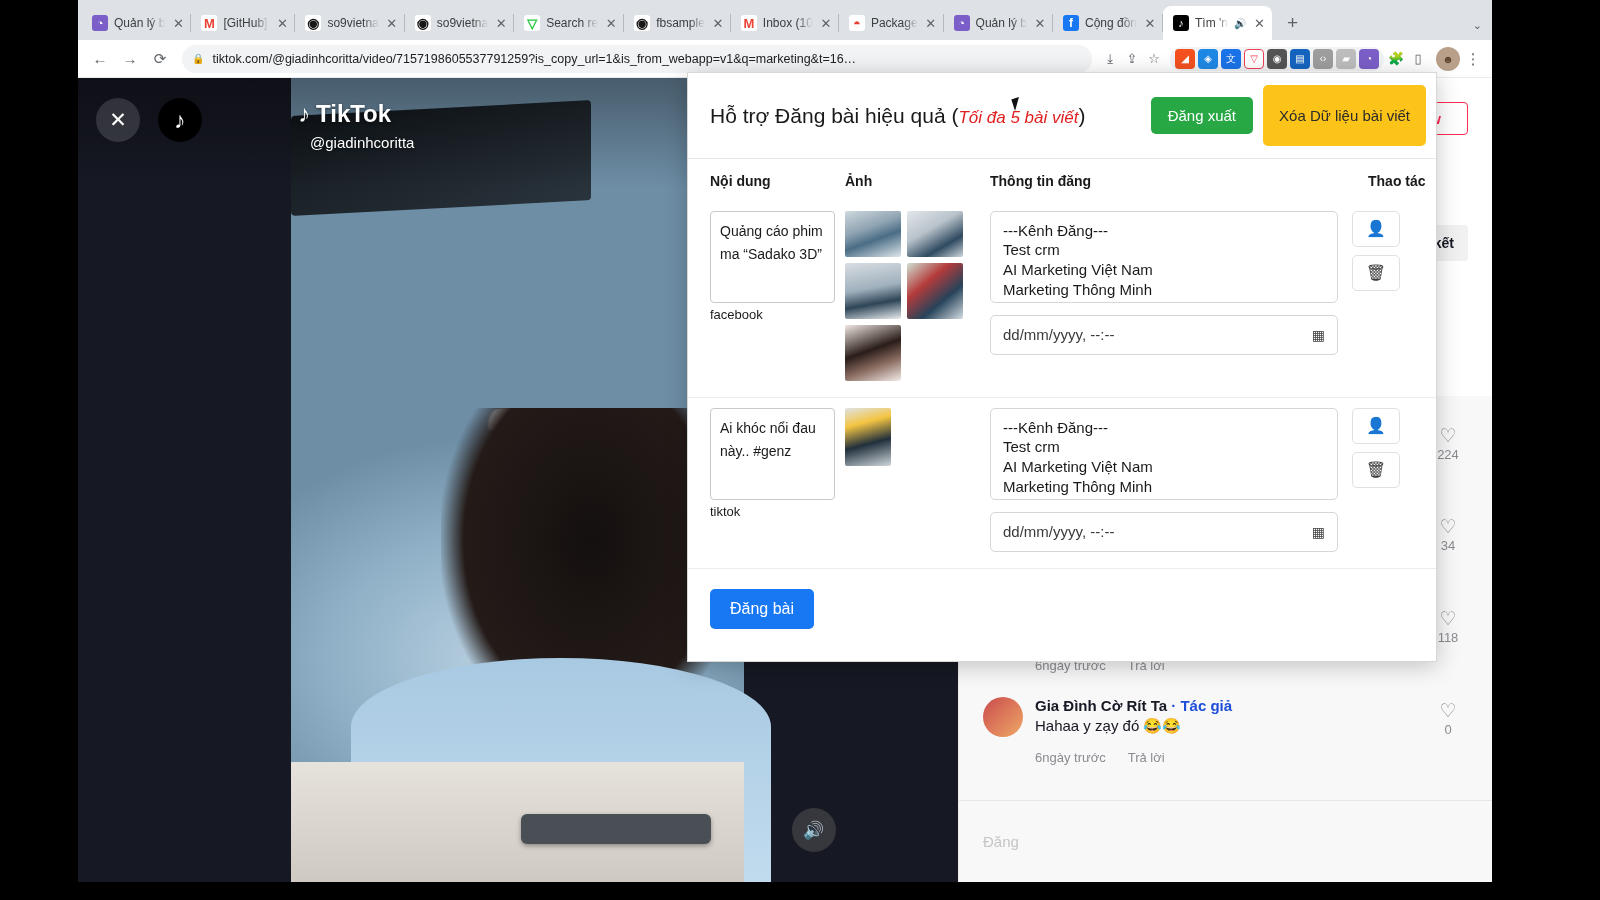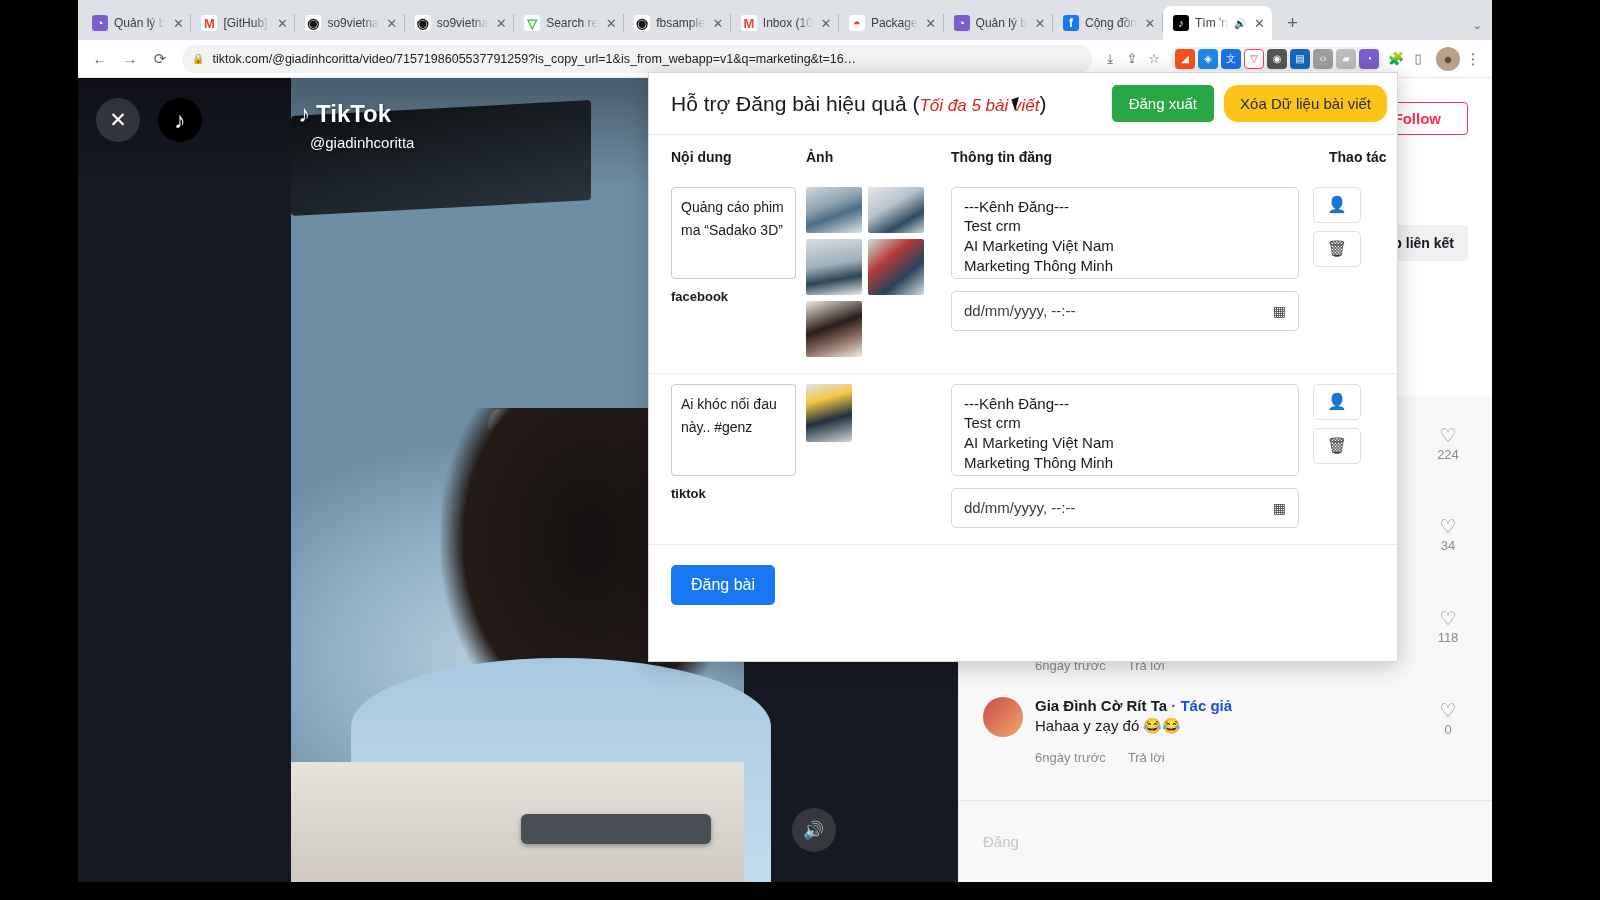--- a/index.html
+++ b/index.html
@@ -306,21 +306,21 @@
     display: flex; align-items: center; justify-content: space-between;
     padding: 0 14px;
   }
   .cmt-ph { font-size: 15px; color: #8a8b91; }
   .cmt-ic-grp { display: flex; gap: 14px; font-size: 16px; color: #161823; }
   .post-cmt { font-size: 15px; color: #c5c5c7; flex: 0 0 auto; }
 
   
   #modal {
     position: absolute;
-    left: 570px; top: 72px;
+    left: 609px; top: 72px;
     width: 750px; height: 590px;
     background: #fff;
     border: 1px solid #d7d7d7;
     box-shadow: 0 4px 22px rgba(0,0,0,.22);
     z-index: 30;
     overflow: hidden;
   }
   .modal-head {
     display: flex; align-items: center;
     padding: 12px 10px 12px 22px;
@@ -335,22 +335,22 @@
     color: #e02020; font-style: italic; font-size: 17px;
   }
   .btn-green {
     background: #28a745; color: #fff;
     border: none; border-radius: 5px;
     padding: 10px 17px; font-size: 15px;
     flex: 0 0 auto;
   }
   .btn-amber {
     background: #fcc419; color: #2b2b2b;
-    border: none; border-radius: 14px;
-    padding: 10px 16px; font-size: 15px;
+    border: none; border-radius: 5px;
+    padding: 22px 16px; font-size: 15px;
     flex: 0 0 auto;
   }
   .col-head {
     display: flex;
     padding: 14px 0 10px 22px;
     font-size: 14px; font-weight: bold; color: #1a1a1a;
   }
   .ch-content { flex: 0 0 135px; }
   .ch-img { flex: 0 0 145px; }
   .ch-info { flex: 1 1 auto; }
@@ -366,21 +366,21 @@
   .ta-content {
     width: 125px; height: 92px;
     border: 1px solid #c9c9c9; border-radius: 4px;
     padding: 8px 9px;
     font-size: 14px; line-height: 1.7; color: #1a1a1a;
     font-family: "Liberation Sans", sans-serif;
     resize: none;
     background: #fff;
     overflow: hidden;
   }
-  .chan-label { font-size: 13px; font-weight: bold; color: #1a1a1a; margin-top: 6px; }
+  .chan-label { font-size: 13px; font-weight: normal; color: #1a1a1a; }
   .pr-imgs { flex: 0 0 145px; }
   .thumb-grid { display: flex; flex-wrap: wrap; gap: 6px; width: 118px; }
   .thumb {
     width: 56px; height: 46px;
     border-radius: 2px;
     background-size: cover;
   }
   .th-a { background: linear-gradient(160deg,#cfd8de 0%,#8fa3b2 38%,#4a6d86 60%,#dfe6ea 100%); }
   .th-b { background: linear-gradient(150deg,#e3e7ea 0%,#b9c3cb 40%,#2f4a60 72%,#cfd6db 100%); }
   .th-c { background: linear-gradient(170deg,#d9dee2 0%,#9fb0bd 45%,#2e4557 70%,#e8ecef 100%); }

